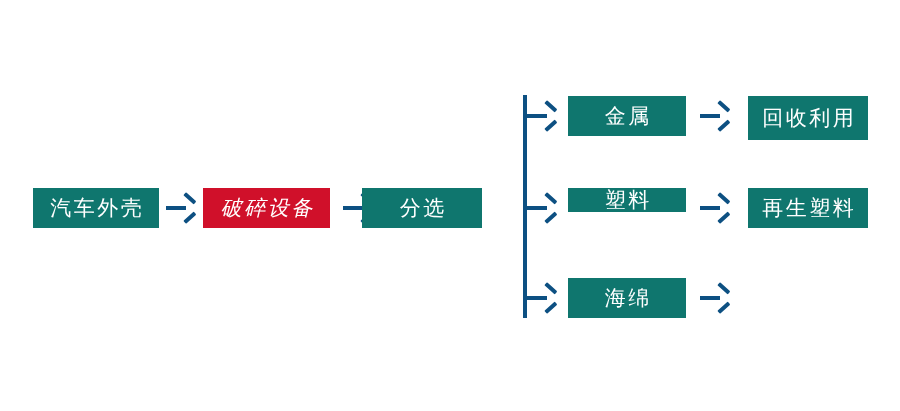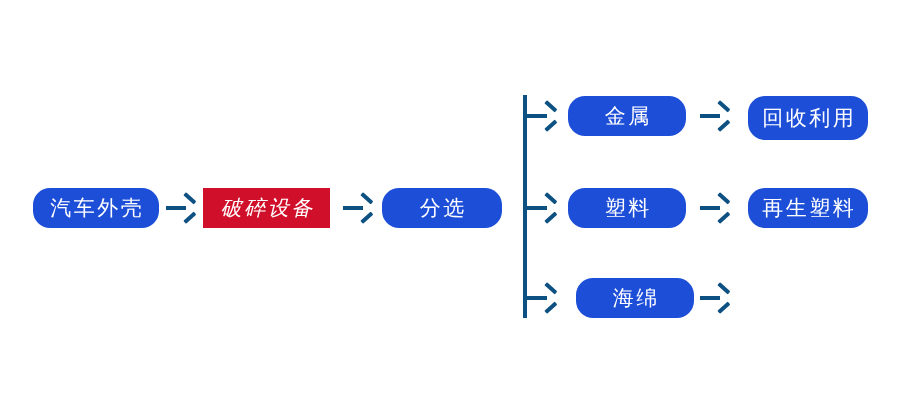--- a/index.html
+++ b/index.html
@@ -25,21 +25,21 @@
     justify-content: center;
     color: #ffffff;
     font-size: 21px;
     letter-spacing: 2.5px;
     text-indent: 2.5px;
     line-height: 1;
     white-space: nowrap;
     box-sizing: border-box;
     font-weight: 400;
   }
-  .node.blue  { background: #1d4ed8; border-radius: 17px; }
+  .node.blue  { background: #0f766e; }
   .node.red   { background: #d0102a; }
 
   
   .arrow-h {
     position: absolute;
     height: 26px;
   }
   .arrow-h .shaft {
     position: absolute;
     left: 0;
@@ -93,21 +93,21 @@
     <div class="head" style="left:15px;"></div>
   </div>
 
   <div class="node red" style="left:203px; top:188px; width:127px; height:40px;font-style:italic;">破碎设备</div>
 
   <div class="arrow-h" style="left:343px; top:195px; width:26px;">
     <div class="shaft" style="width:20px;"></div>
     <div class="head" style="left:15px;"></div>
   </div>
 
-  <div class="node blue" style="left:382px; top:188px; width:120px; height:40px;">分选</div>
+  <div class="node blue" style="left:362px; top:188px; width:120px; height:40px;">分选</div>
 
   <div class="bus-line" style="left:523px; top:95px; height:223px;"></div>
 
   <div class="arrow-h" style="left:525px; top:103px; width:28px;">
     <div class="shaft" style="width:22px;"></div>
     <div class="head" style="left:17px;"></div>
   </div>
 
   <div class="node blue" style="left:568px; top:96px; width:118px; height:40px;">金属</div>
 
@@ -116,35 +116,35 @@
     <div class="head" style="left:15px;"></div>
   </div>
 
   <div class="node blue" style="left:748px; top:96px; width:120px; height:44px;">回收利用</div>
 
   <div class="arrow-h" style="left:525px; top:195px; width:28px;">
     <div class="shaft" style="width:22px;"></div>
     <div class="head" style="left:17px;"></div>
   </div>
 
-  <div class="node blue" style="left:568px; top:188px; width:118px; height:40px;">塑料</div>
+  <div class="node blue" style="left:568px; top:188px; width:118px; height:24px;">塑料</div>
 
   <div class="arrow-h" style="left:700px; top:195px; width:26px;">
     <div class="shaft" style="width:20px;"></div>
     <div class="head" style="left:15px;"></div>
   </div>
 
   <div class="node blue" style="left:748px; top:188px; width:120px; height:40px;">再生塑料</div>
 
   <div class="arrow-h" style="left:525px; top:285px; width:28px;">
     <div class="shaft" style="width:22px;"></div>
     <div class="head" style="left:17px;"></div>
   </div>
 
-  <div class="node blue" style="left:568px; top:278px; width:118px; height:40px;margin-left:8px;">海绵</div>
+  <div class="node blue" style="left:568px; top:278px; width:118px; height:40px;">海绵</div>
 
   <div class="arrow-h" style="left:700px; top:285px; width:26px;">
     <div class="shaft" style="width:20px;"></div>
     <div class="head" style="left:15px;"></div>
   </div>
 
 
 </div>
 
 </body></html>

